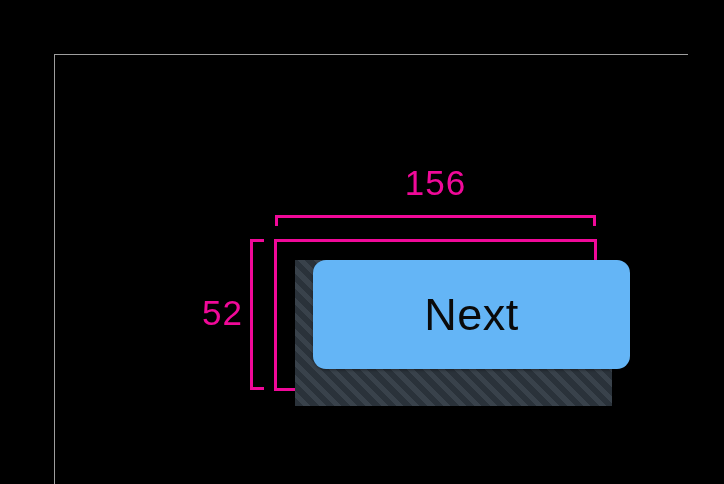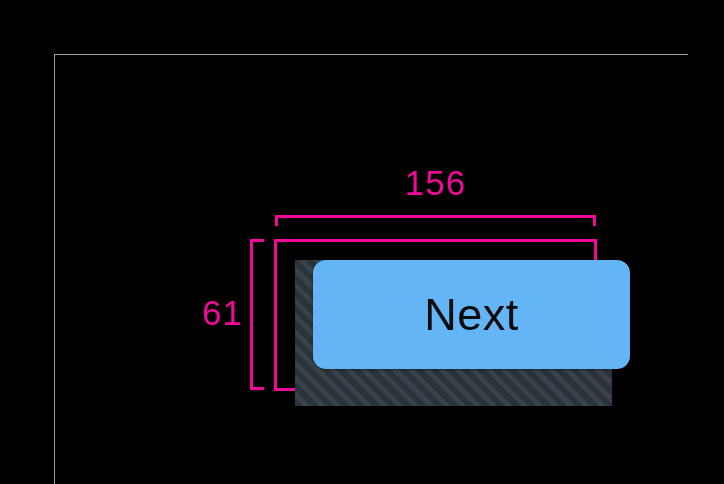--- a/index.html
+++ b/index.html
@@ -113,21 +113,21 @@
 </style>
 </head>
 <body>
 
 <div class="canvas">
 
   <div class="dim-label width">156</div>
 
   <div class="bracket-h"></div>
 
-  <div class="dim-label height">61</div>
+  <div class="dim-label height">52</div>
 
   <div class="bracket-v"></div>
 
   <div class="tap-target">
     <div class="hatch">
       <button class="next-btn" type="button">
         <span>Next</span>
       </button>
     </div>
   </div>

